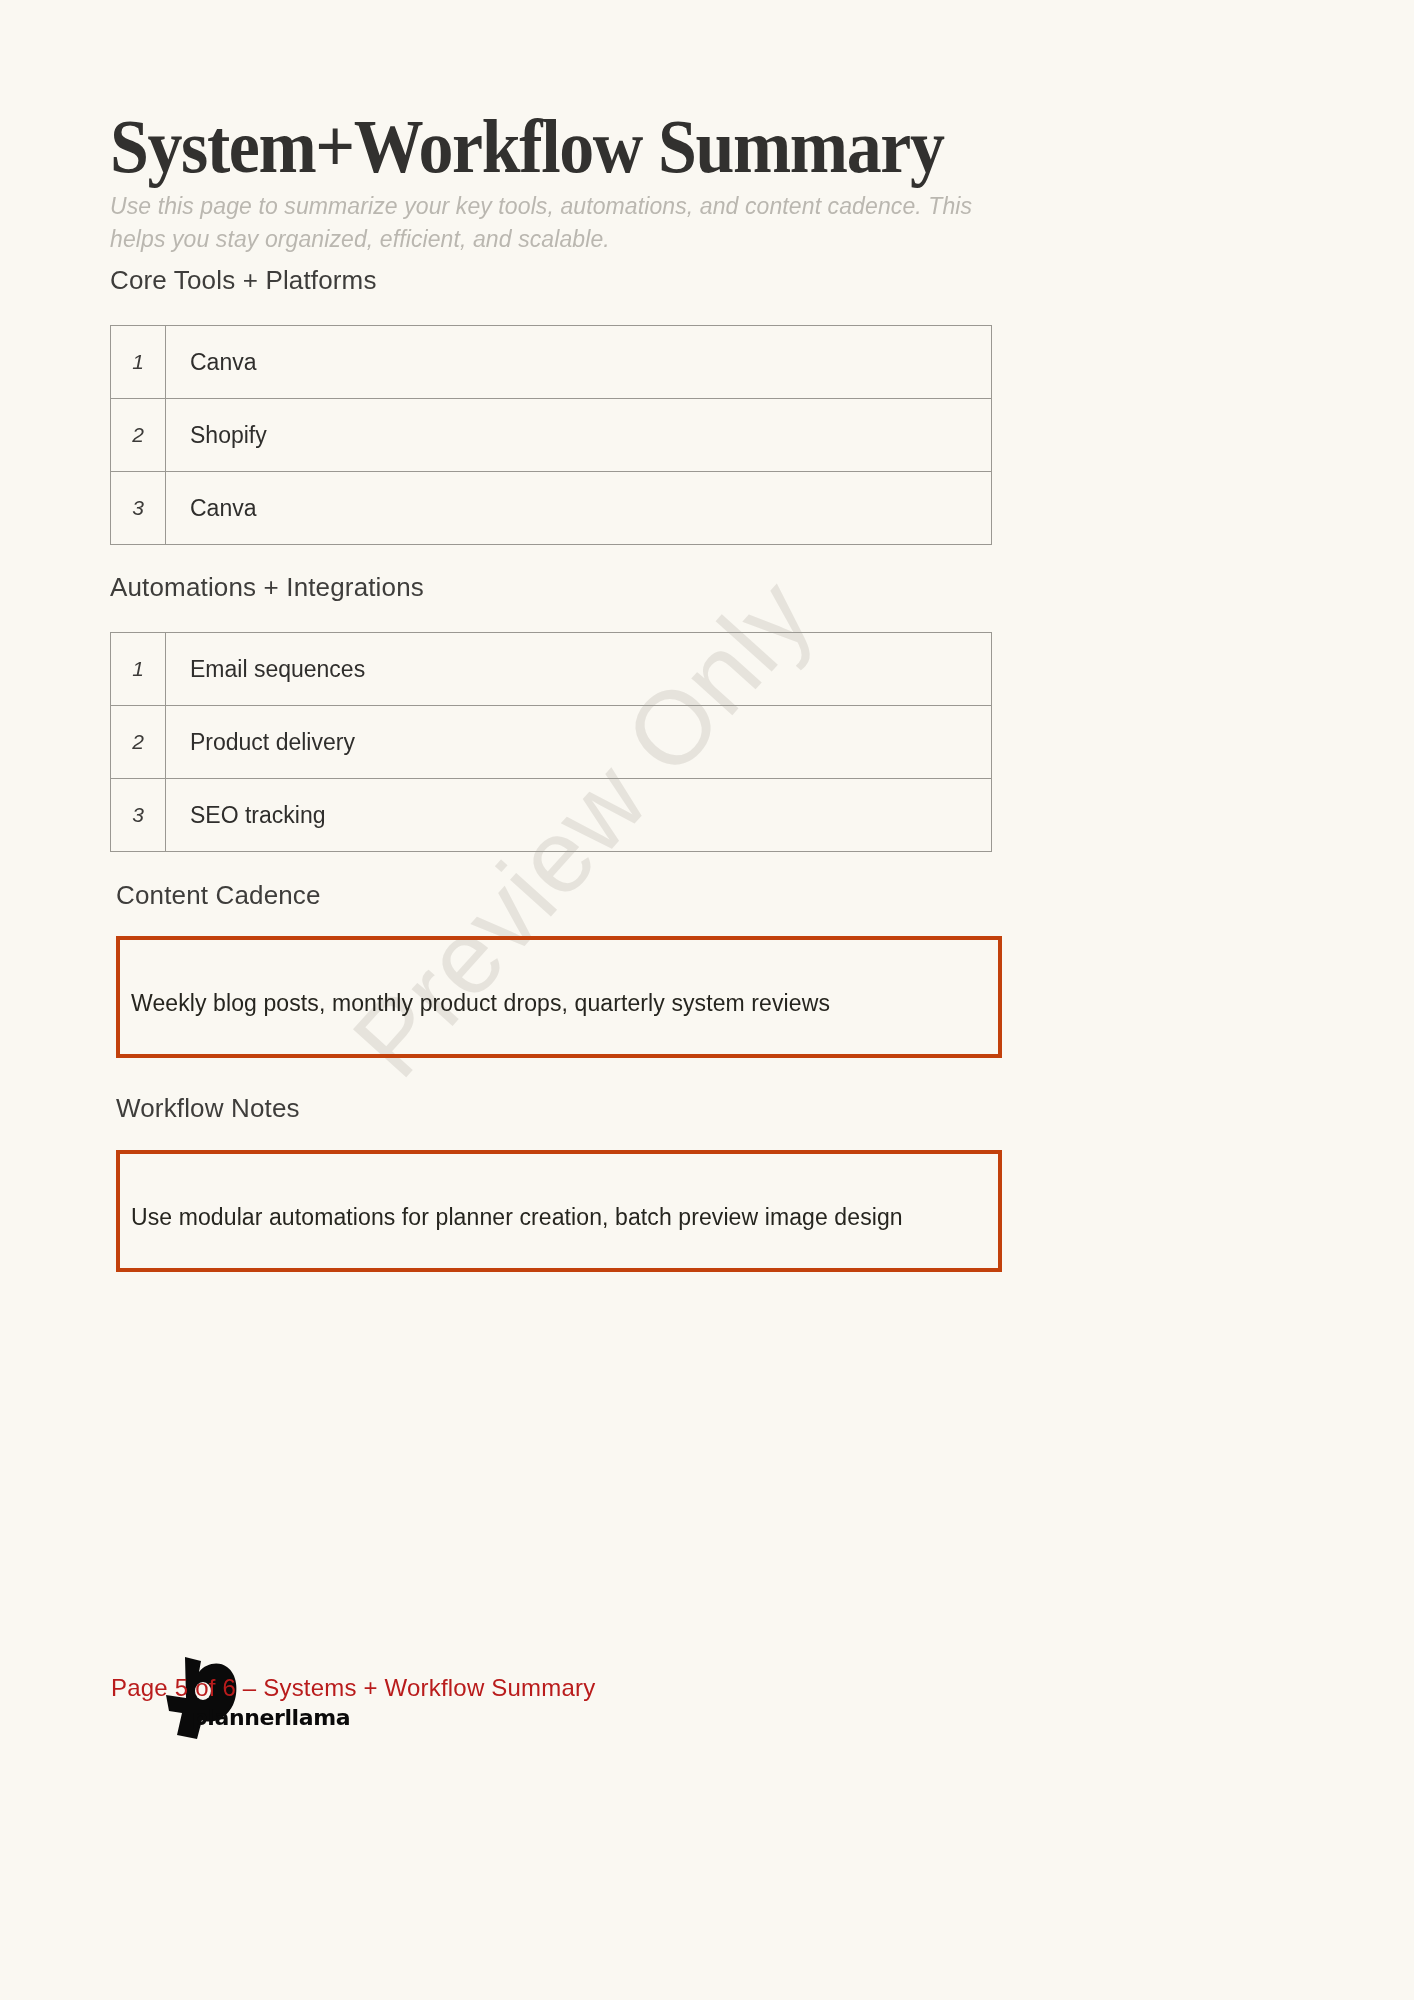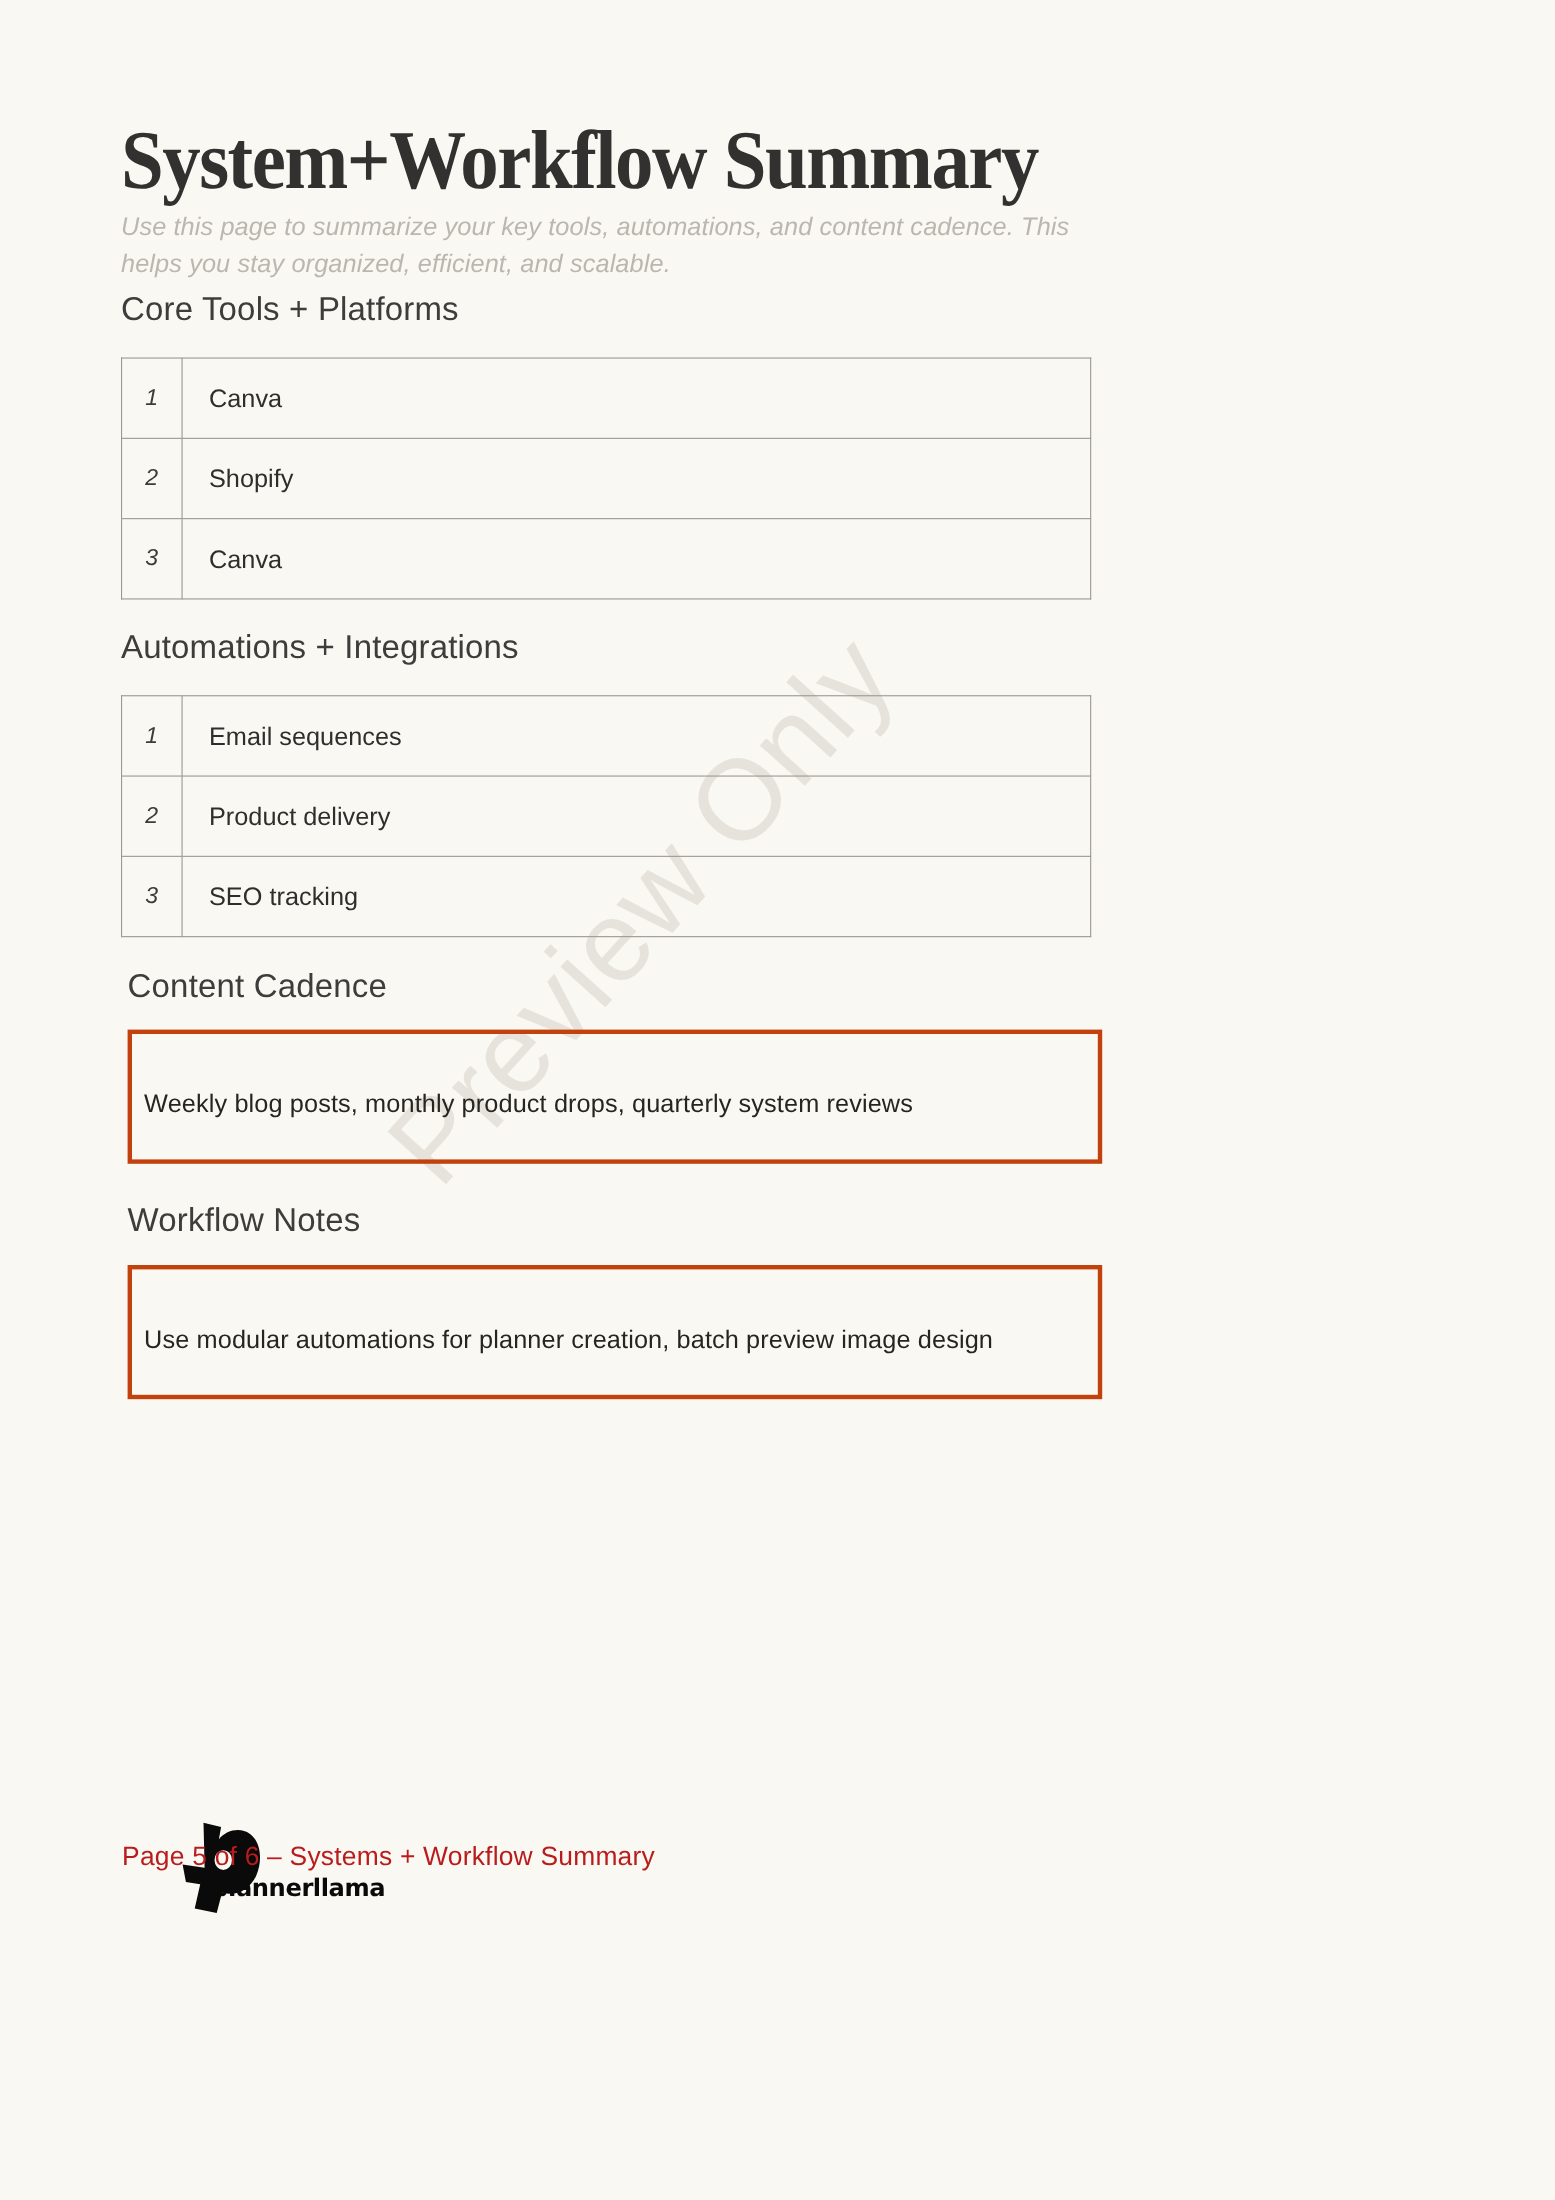--- a/index.html
+++ b/index.html
@@ -76,21 +76,21 @@
     width: 890px;
     font-size: 23px;
     line-height: 1.42;
     font-style: italic;
     color: #bab7b0;
     letter-spacing: 0.1px;
   }
 
   .section-label {
     position: absolute;
-    font-size: 30px;
+    font-size: 26px;
     color: #3e3d3b;
     letter-spacing: 0.15px;
     white-space: nowrap;
   }
 
   
   .list-table {
     position: absolute;
     border-collapse: collapse;
     width: 882px;

